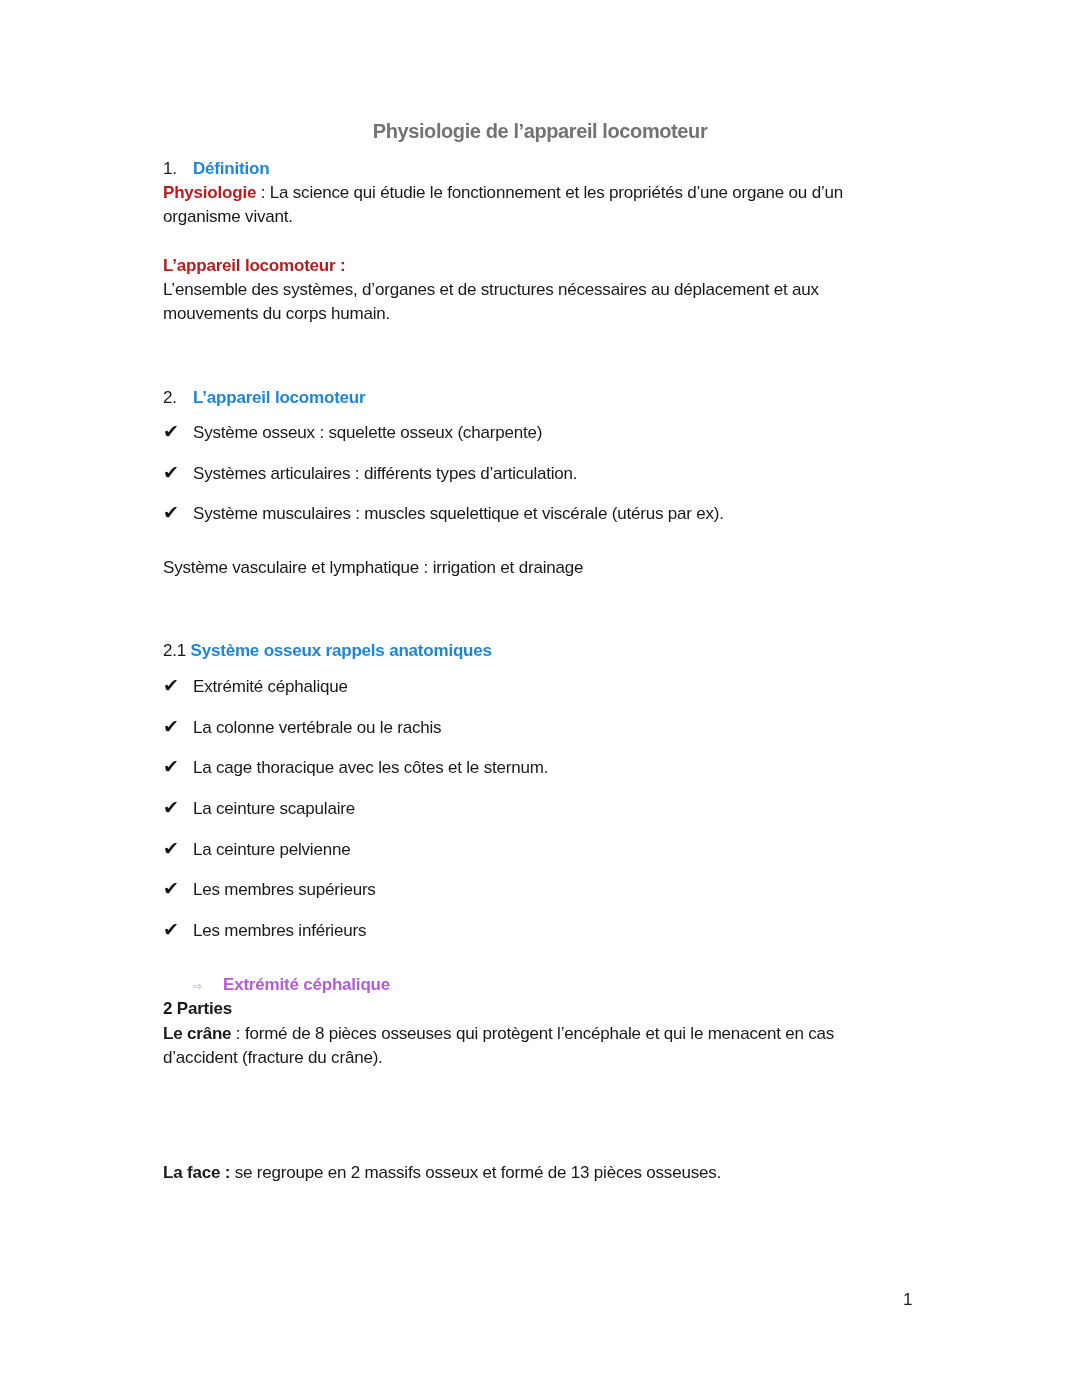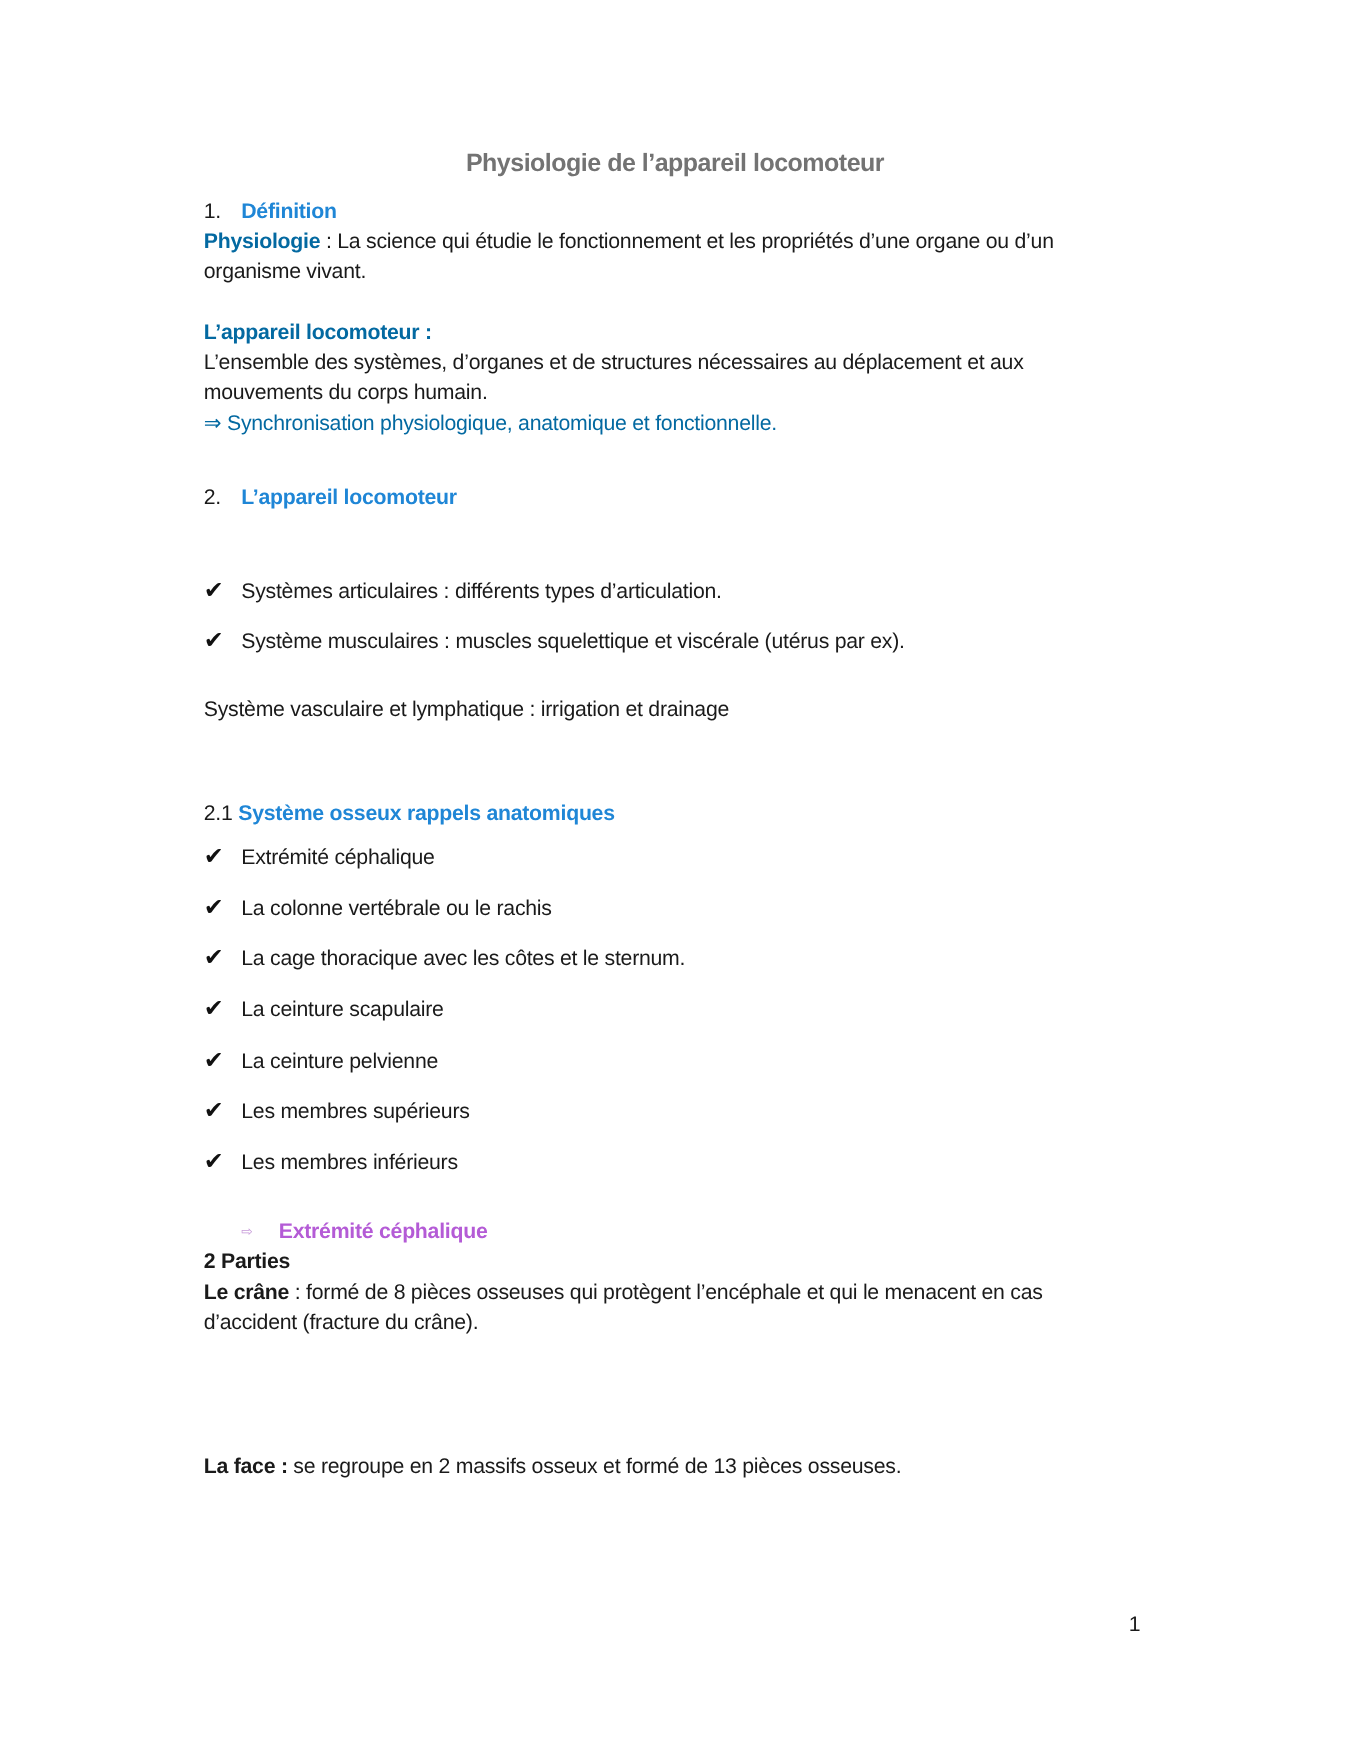--- a/index.html
+++ b/index.html
@@ -33,21 +33,21 @@
       position: absolute;
       top: 120px;
       left: 0;
       width: 1080px;
       text-align: center;
       font-size: 20px;
       font-weight: bold;
       color: #737373;
       letter-spacing: -0.4px;
     }
-    .red { color: #0369a1; }
+    .red { color: #b91c1c; }
     .blue { color: #1f86d6; }
     .violet { color: #b45bd6; }
     .bold { font-weight: bold; }
     .num { display: inline-block; width: 30px; }
     .check-row {
       position: absolute;
       left: 163px;
       font-size: 17px;
       line-height: 24px;
       white-space: nowrap;
@@ -86,28 +86,28 @@
   </div>
 
   <div class="abs" style="left:163px; top:181px;">
     <span class="red bold">Physiologie</span><span> : La science qui étudie le fonctionnement et les propriétés d’une organe ou d’un</span>
   </div>
   <div class="abs" style="left:163px; top:205px;">organisme vivant.</div>
 
   <div class="abs red bold" style="left:163px; top:254px;">L’appareil locomoteur :</div>
   <div class="abs" style="left:163px; top:278px;">L’ensemble des systèmes, d’organes et de structures nécessaires au déplacement et aux</div>
   <div class="abs" style="left:163px; top:302px;">mouvements du corps humain.</div>
-  <div class="abs red" style="left:163px; top:327px;">
-    <span>⇒</span><span> Synchronisation physiologique, anatomique et fonctionnelle.</span>
-  </div>
 
   <div class="abs" style="left:163px; top:386px;">
     <span class="num">2.</span><span class="blue bold">L’appareil locomoteur</span>
   </div>
 
+  <div class="check-row" style="top:420px;">
+    <span class="check">✔</span><span>Système osseux : squelette osseux (charpente)</span>
+  </div>
   <div class="check-row" style="top:461px;">
     <span class="check">✔</span><span>Systèmes articulaires : différents types d’articulation.</span>
   </div>
   <div class="check-row" style="top:501px;">
     <span class="check">✔</span><span>Système musculaires : muscles squelettique et viscérale (utérus par ex).</span>
   </div>
 
   <div class="abs" style="left:163px; top:556px;">Système vasculaire et lymphatique : irrigation et drainage</div>
 
   <div class="abs" style="left:163px; top:639px;">

